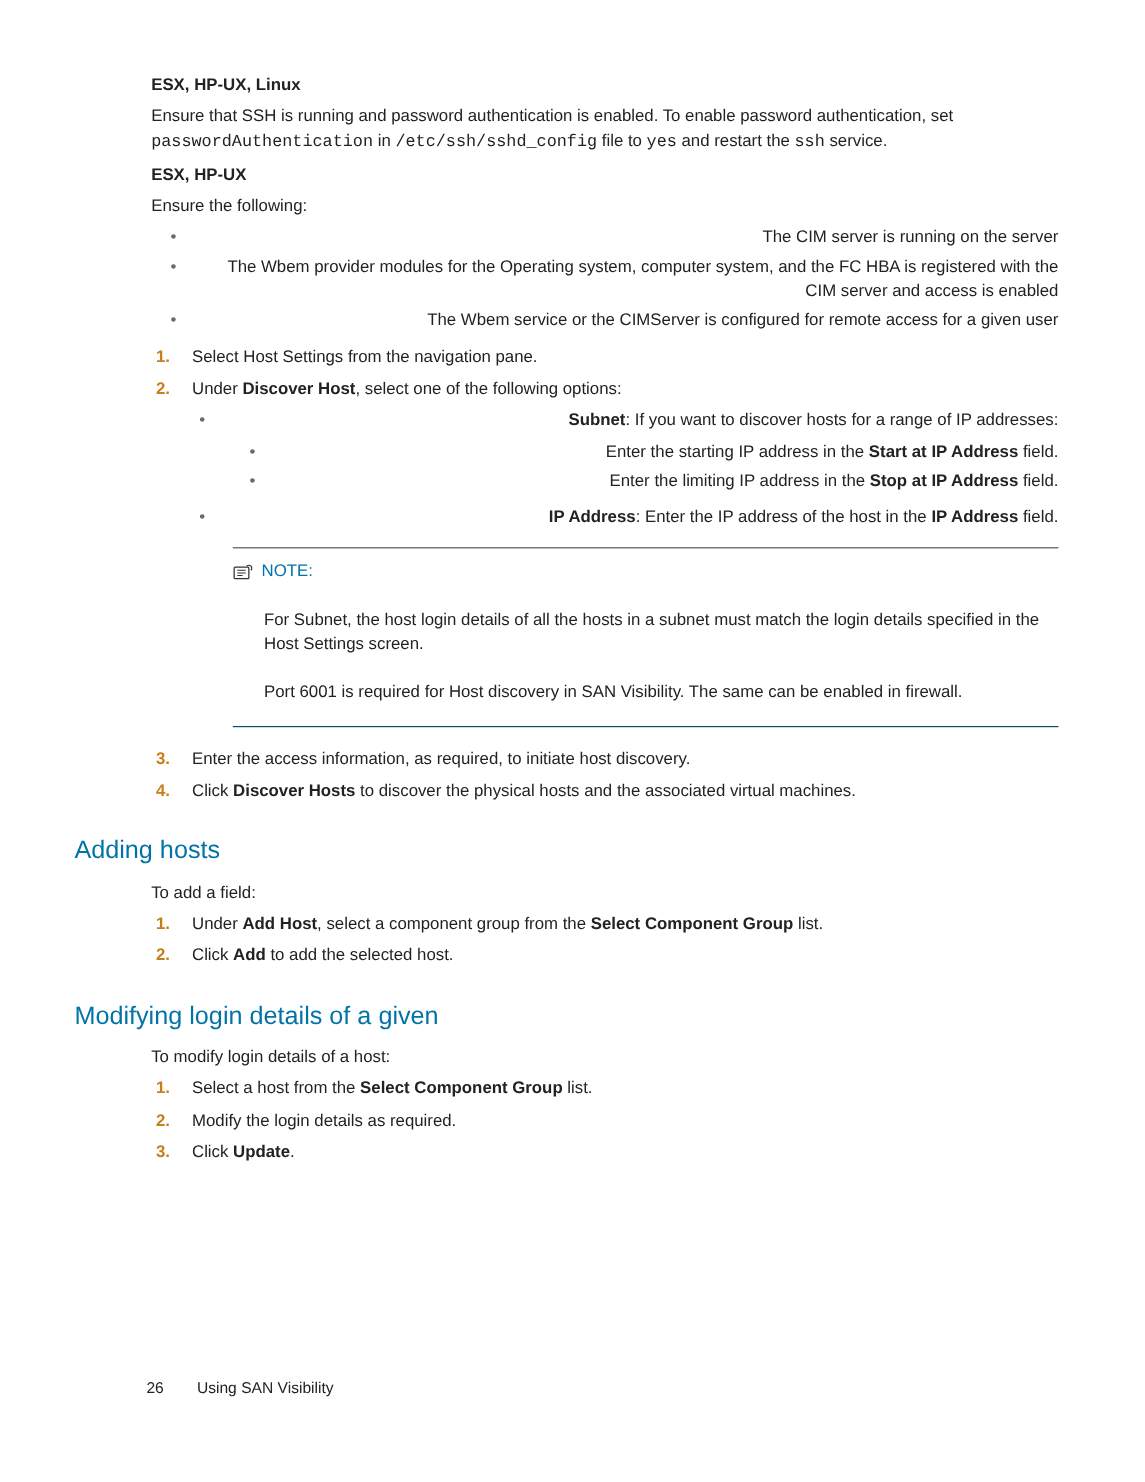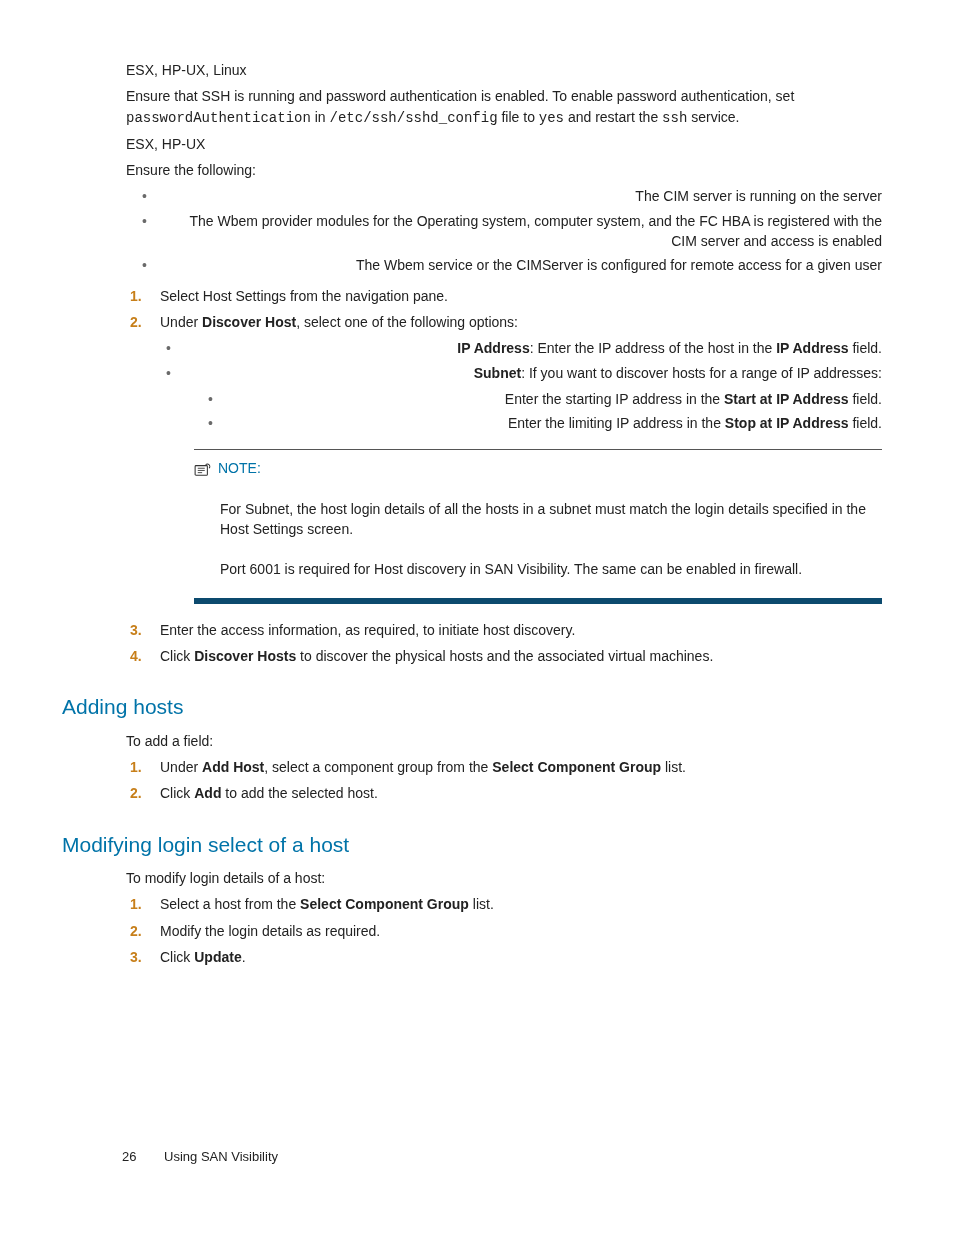--- a/index.html
+++ b/index.html
@@ -11,21 +11,21 @@
     margin: 0;
     padding: 54px 62px 40px 62px;
     width: 954px;
     box-sizing: border-box;
   }
   .content {
     margin-left: 64px;
     margin-right: 10px;
   }
   .bold-head {
-    font-weight: normal;
+    font-weight: bold;
     margin-top: 6px;
     margin-bottom: 6px;
   }
   p { margin: 6px 0; }
   code, .code { font-family: "Courier New", monospace; font-size: 14px; }
   ul.bullet {
     list-style: none;
     padding: 0;
     margin: 6px 0 10px 14px;
     text-align: right;
@@ -63,21 +63,21 @@
   }
   h2.section {
     font-size: 21px;
     font-weight: normal;
     color: #0073a8;
     margin: 26px 0 8px -64px;
   }
   .note-box {
     margin: 16px 0 16px 34px;
     border-top: 1px solid #555;
-    border-bottom: 6px solid #0c4a6e;
+    border-bottom: 1px solid #0c4a6e;
     padding: 8px 0 10px 0;
   }
   .note-head {
     color: #0073a8;
     font-size: 14px;
     margin-bottom: 6px;
     display: flex;
     align-items: center;
     gap: 6px;
   }
@@ -114,32 +114,32 @@
   </ul>
 
   <ol class="num">
     <li>
       <span>Select Host Settings from the navigation pane.</span>
     </li>
     <li>
       <span>Under </span><b>Discover Host</b><span>, select one of the following options:</span>
       <ul class="bullet" style="margin-left:4px;">
         <li>
-          <b>IP Address</b><span>: Enter the IP address of the host in the </span><b>IP Address</b><span> field.</span>
-        </li>
-        <li>
           <b>Subnet</b><span>: If you want to discover hosts for a range of IP addresses:</span>
           <ul class="bullet nested">
             <li>
               <span>Enter the starting IP address in the </span><b>Start at IP Address</b><span> field.</span>
             </li>
             <li>
               <span>Enter the limiting IP address in the </span><b>Stop at IP Address</b><span> field.</span>
             </li>
           </ul>
+        </li>
+        <li>
+          <b>IP Address</b><span>: Enter the IP address of the host in the </span><b>IP Address</b><span> field.</span>
         </li>
       </ul>
       <div class="note-box">
         <div class="note-head">
           <span class="note-icon">
             <svg viewBox="0 0 20 16" width="18" height="14">
                 <rect x="1" y="3" width="14" height="11" rx="1" fill="none" stroke="#333" stroke-width="1.2"></rect>
                 <path d="M4 6h8M4 8.5h8M4 11h5" stroke="#333" stroke-width="1"></path>
                 <path d="M13 2c1-1 3-1 4 0s1 3 0 4" fill="none" stroke="#333" stroke-width="1.2"></path>
               </svg>
@@ -162,21 +162,21 @@
   <p>To add a field:</p>
   <ol class="num">
     <li>
       <span>Under </span><b>Add Host</b><span>, select a component group from the </span><b>Select Component Group</b><span> list.</span>
     </li>
     <li>
       <span>Click </span><b>Add</b><span> to add the selected host.</span>
     </li>
   </ol>
 
-  <h2 class="section">Modifying login select of a host</h2>
+  <h2 class="section">Modifying login details of a given</h2>
   <p>To modify login details of a host:</p>
   <ol class="num">
     <li>
       <span>Select a host from the </span><b>Select Component Group</b><span> list.</span>
     </li>
     <li>Modify the login details as required.</li>
     <li>
       <span>Click </span><b>Update</b><span>.</span>
     </li>
   </ol>

